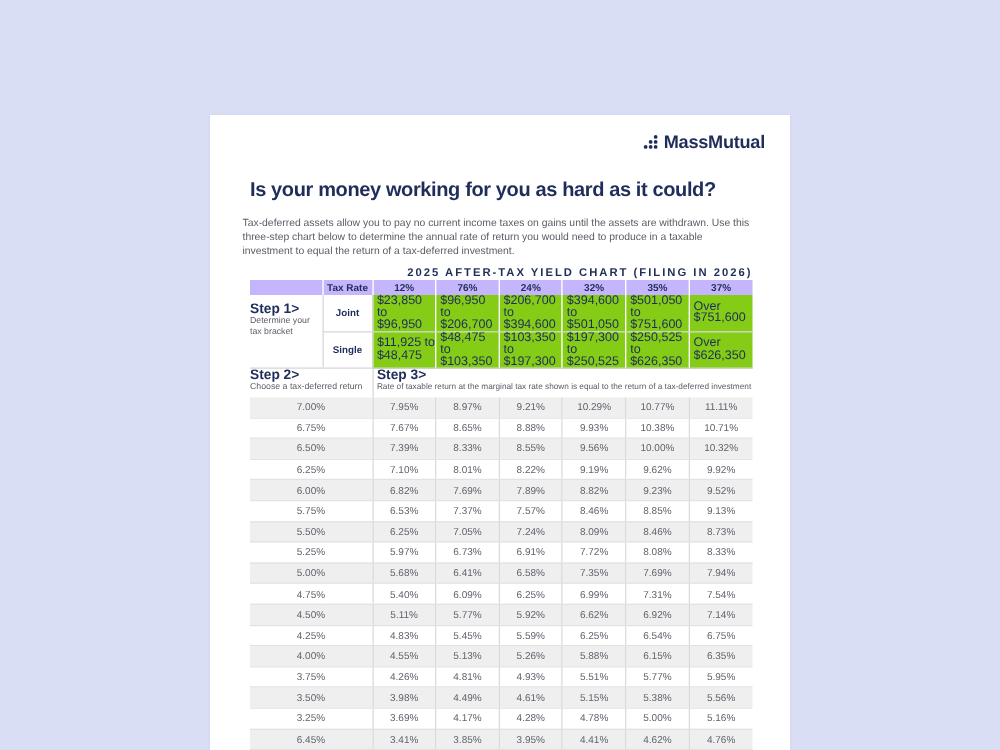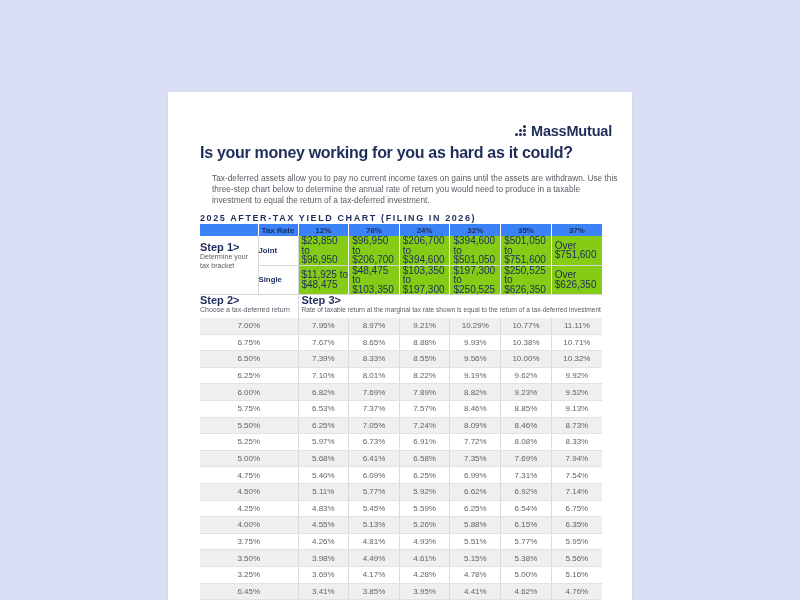--- a/index.html
+++ b/index.html
@@ -8,58 +8,58 @@
     background:#d9def5;
     font-family:"Liberation Sans", sans-serif;
     position:relative;
   }
   .page {
     position:absolute; left:168px; top:92px; width:464px; height:520px;
     background:#ffffff;
     box-shadow:0 0 2px rgba(40,50,100,0.08);
   }
   .logo {
-    position:absolute; right:20px; top:31px;
+    position:absolute; right:20px; top:14px;
     color:#1f2d5a; font-weight:bold; font-size:14.5px; letter-spacing:-0.2px;
     display:flex; align-items:center;
   }
   .logo-mark { display:inline-block; width:14px; height:10px; position:relative; margin-right:2px; }
   .logo-mark i { position:absolute; width:3px; height:3px; border-radius:50%; background:#1f2d5a; }
   .title {
     position:absolute; left:32px; top:52px;
     color:#1f2d5a; font-size:16px; font-weight:bold; letter-spacing:-0.3px;
     white-space:nowrap;
   }
   .intro {
-    position:absolute; left:44px; top:81px; width:410px;
+    position:absolute; left:26px; top:81px; width:410px;
     color:#5a5d66; font-size:8.3px; line-height:11px;
   }
   .chart-title {
-    position:absolute; left:32px; width:402px; top:121px; text-align:left;
+    position:absolute; left:32px; width:402px; top:121px; text-align:right;
     color:#1f2d5a; font-size:9px; font-weight:bold; letter-spacing:1.6px;
   }
   table.yield {
     position:absolute; left:32px; top:132px; width:402px;
     border-collapse:collapse; table-layout:fixed;
     font-size:8px; color:#5a5d66;
   }
   table.yield td, table.yield th { padding:0; }
   .hdr th {
-    background:#3b82f6; color:#1f2d5a; font-weight:bold; font-size:8px;
+    background:#c4b5fd; color:#1f2d5a; font-weight:bold; font-size:8px;
     height:12px; text-align:center; border-right:1px solid #ffffff;margin-left:20px;
   }
   .hdr th:last-child { border-right:none; }
   .bracket td { height:24px; vertical-align:middle; border-bottom:1px solid #d6d6d6; }
   .bracket td.rng {
     background:#84cc16; color:#1f2d5a; font-weight:normal; font-size:10px;
     line-height:9.5px; padding-left:3px; border-right:1px solid #ffffff;
   }
   .bracket td.rng:last-child { border-right:none;margin-left:44px; }
   .bracket td.filing {
-    text-align:left; color:#1f2d5a; font-weight:bold; font-size:7.8px;
+    text-align:center; color:#1f2d5a; font-weight:bold; font-size:7.8px;
     border-right:1px solid #d6d6d6; border-left:1px solid #d6d6d6;
   }
   .step1 { vertical-align:top !important; padding-top:6px !important; }
   .step-h { color:#1f2d5a; font-weight:bold; font-size:11px; line-height:11px; }
   .step-s { color:#5a5d66; font-size:7px; line-height:8.5px; }
   .steps td { height:23px; vertical-align:top; padding-top:3px; }
   .steps td.s3 { border-left:1px solid #d6d6d6; padding-left:3px; }
   .steps .s3 .step-s { white-space:nowrap; font-size:6.6px; }
   tr.r td {
     height:15.6px; text-align:center; font-size:8px; color:#5f636b;

